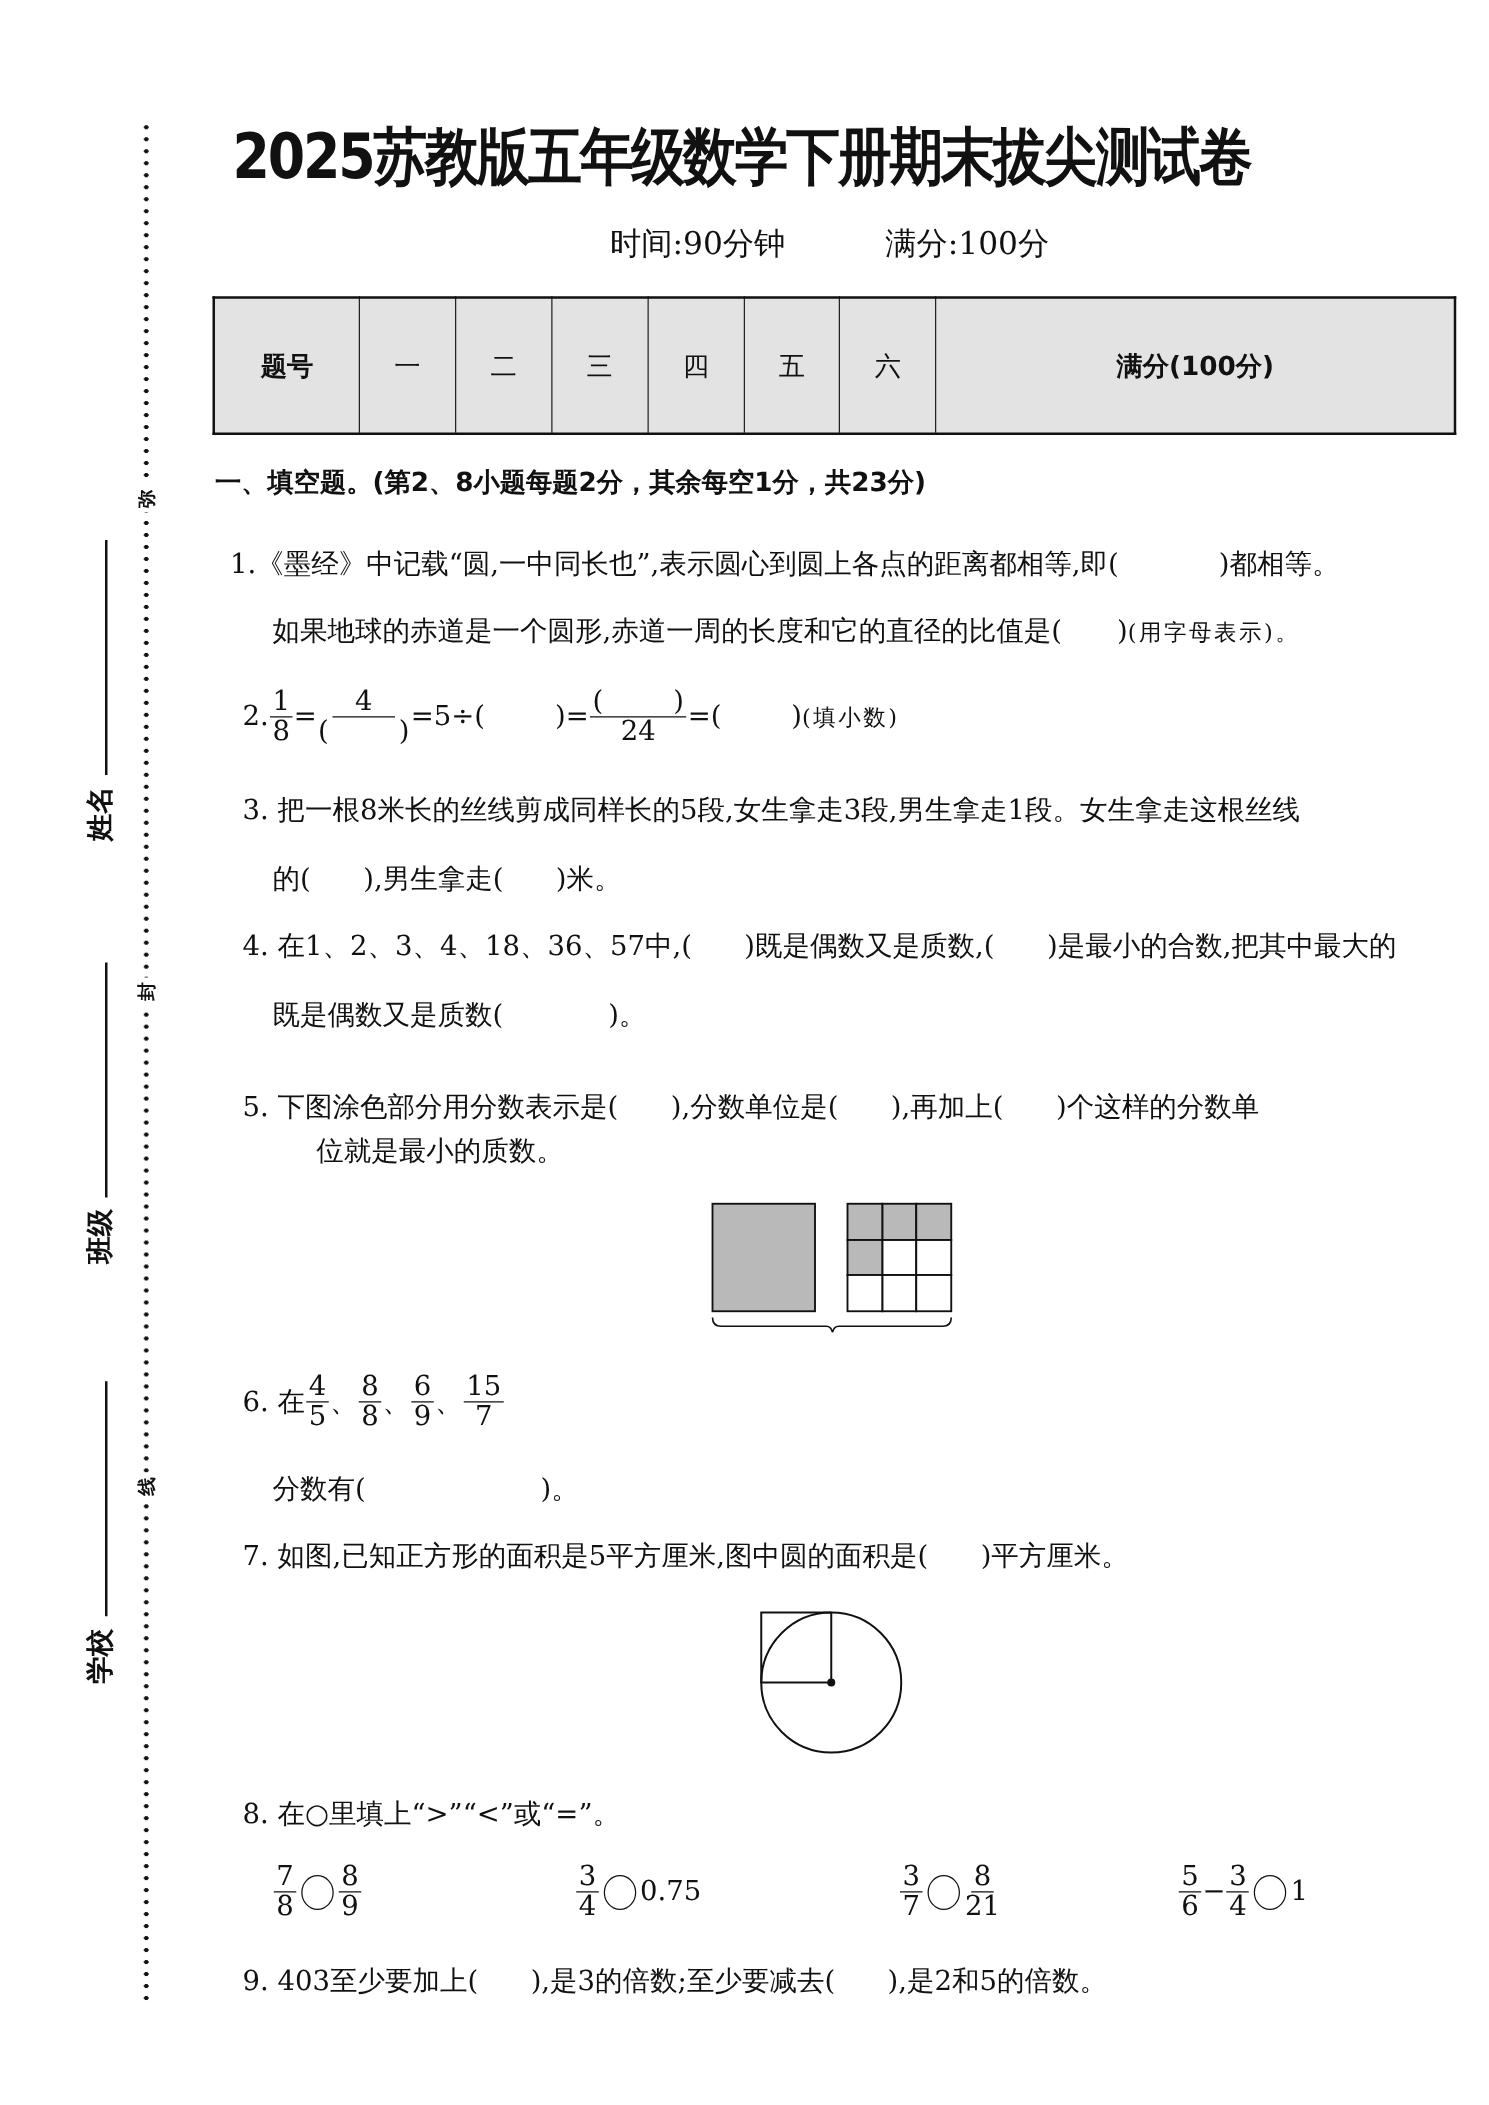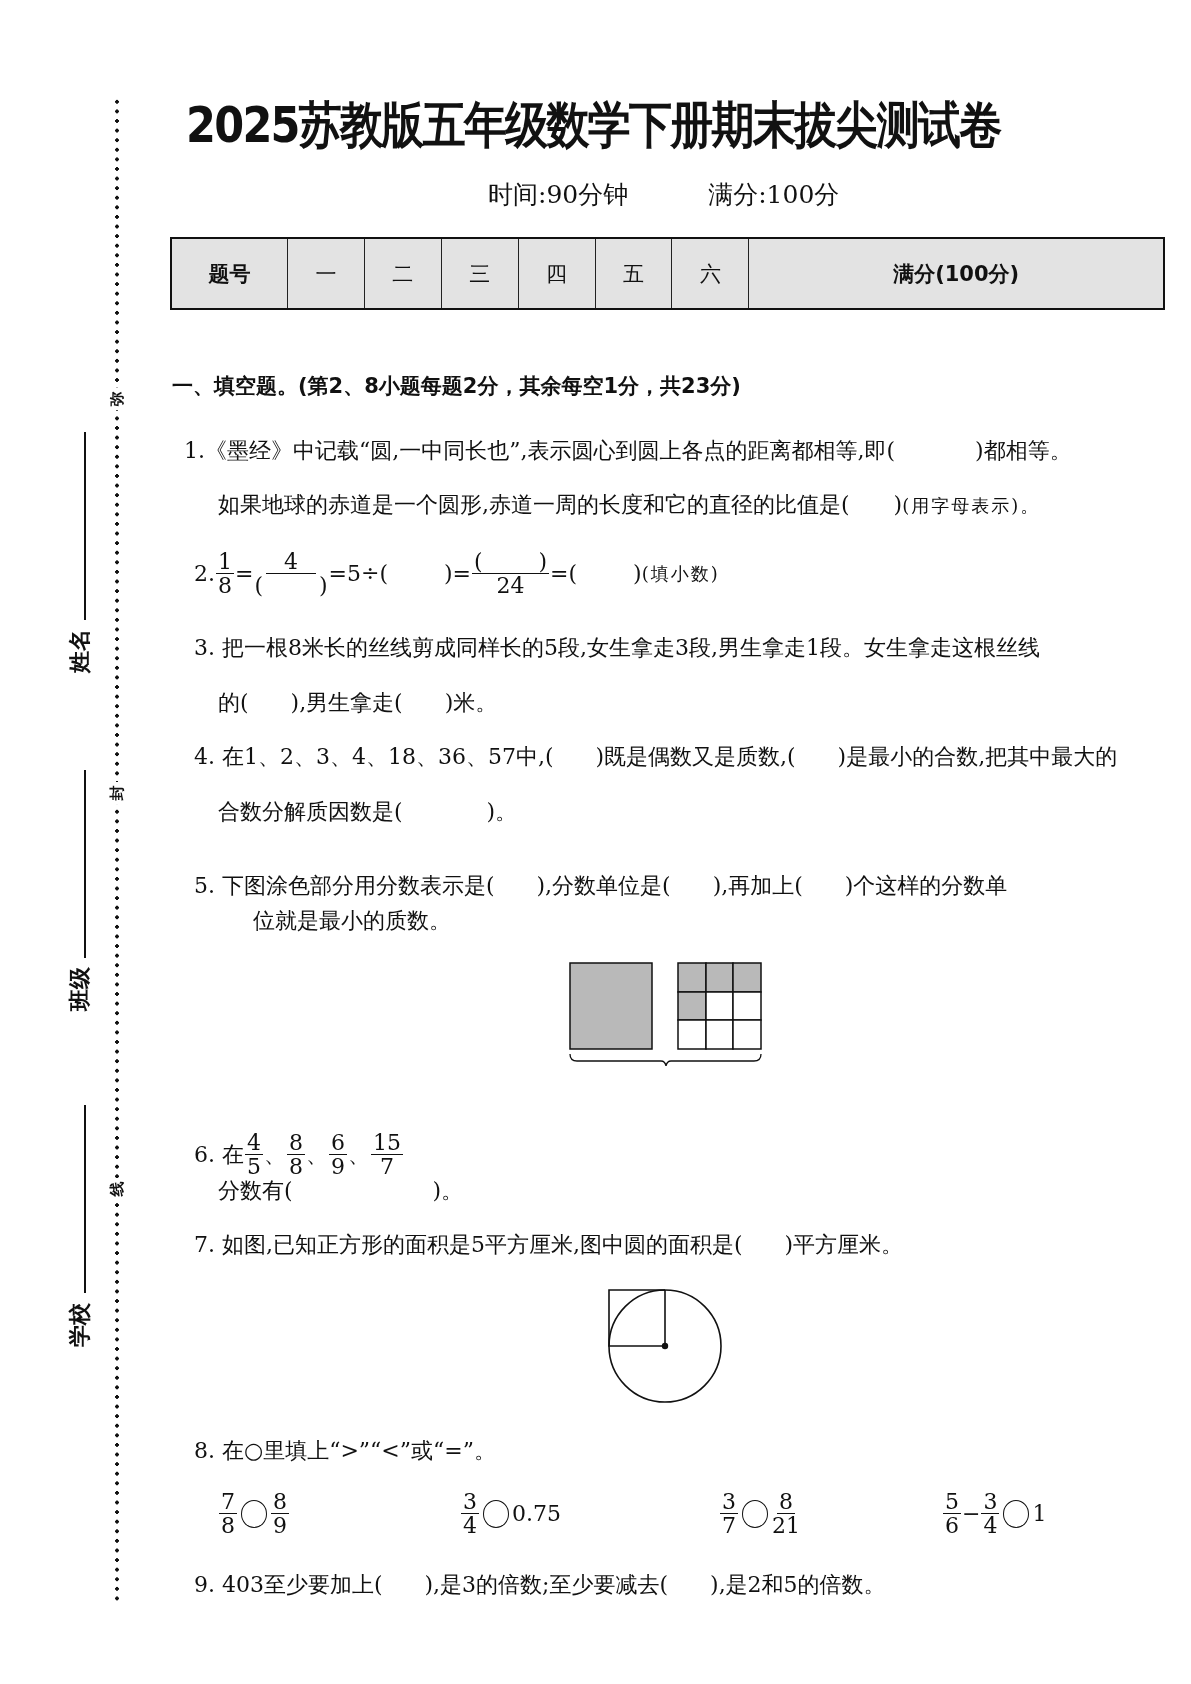--- a/index.html
+++ b/index.html
@@ -14,21 +14,21 @@
     display:flex;align-items:center;justify-content:center;transform:rotate(-90deg);}
   .field-label{position:absolute;left:58px;font-family:"DejaVu Sans",sans-serif;
     font-weight:bold;font-size:22px;transform:rotate(-90deg);transform-origin:center;
     white-space:nowrap;}
   .field-line{position:absolute;left:84px;width:2px;background:#111;}
   .title{position:absolute;left:186px;top:92px;width:1000px;
     font-family:"DejaVu Sans",sans-serif;font-weight:bold;font-size:50px;
     letter-spacing:-2px;white-space:nowrap;transform:scaleX(0.86);transform-origin:left;}
   .subtitle{position:absolute;left:488px;top:178px;font-size:25px;white-space:nowrap;}
   .subtitle span{margin-right:72px;}
-  table.score{position:absolute;left:170px;top:237px;width:995px;height:73px;
+  table.score{position:absolute;left:170px;top:237px;width:995px;height:111px;
     border-collapse:collapse;border:2.5px solid #111;}
   table.score td{border:1.2px solid #222;text-align:center;
     font-family:"DejaVu Sans",sans-serif;font-size:21px;}
   table.score tr.head td{background:#e3e3e3;height:50px;}
   table.score td.rowlbl{font-weight:bold;width:113px;}
   table.score td.full{font-weight:bold;}
   .section{position:absolute;left:172px;top:372px;font-family:"DejaVu Sans",sans-serif;
     font-weight:bold;font-size:21px;white-space:nowrap;}
   .line{position:absolute;font-size:22px;white-space:nowrap;}
   .small{font-size:18px;letter-spacing:2px;}
@@ -101,42 +101,42 @@
       <span>24</span>
     </span>
   <span style="white-space:pre;">=(        )</span>
   <span class="small">(填小数)</span>
 </div>
 
 <div class="line" style="left:194px;top:633px;white-space:pre;">3. 把一根8米长的丝线剪成同样长的5段,女生拿走3段,男生拿走1段。女生拿走这根丝线</div>
 <div class="line" style="left:218px;top:688px;white-space:pre;">的(      ),男生拿走(      )米。</div>
 
 <div class="line" style="left:194px;top:742px;white-space:pre;">4. 在1、2、3、4、18、36、57中,(      )既是偶数又是质数,(      )是最小的合数,把其中最大的</div>
-<div class="line" style="left:218px;top:797px;white-space:pre;">合数分解质因数是(            )。</div>
+<div class="line" style="left:218px;top:797px;white-space:pre;">既是偶数又是质数(            )。</div>
 
 <div class="line" style="left:194px;top:851px;white-space:pre;margin-top:20px;">5. 下图涂色部分用分数表示是(      ),分数单位是(      ),再加上(      )个这样的分数单</div>
 <div class="line" style="left:218px;top:906px;white-space:pre;margin-left:35px;">位就是最小的质数。</div>
 
 <svg class="abs" style="left:565px;top:958px;" width="200" height="108">
   <rect x="5" y="5" width="82" height="86" fill="#b9b9b9" stroke="#111" stroke-width="1.5"></rect>
   <g stroke="#111" stroke-width="1.5">
     <rect x="113" y="5" width="28" height="29" fill="#b9b9b9"></rect>
     <rect x="141" y="5" width="27" height="29" fill="#b9b9b9"></rect>
     <rect x="168" y="5" width="28" height="29" fill="#b9b9b9"></rect>
     <rect x="113" y="34" width="28" height="28" fill="#b9b9b9"></rect>
     <rect x="141" y="34" width="27" height="28" fill="#fff"></rect>
     <rect x="168" y="34" width="28" height="28" fill="#fff"></rect>
     <rect x="113" y="62" width="28" height="29" fill="#fff"></rect>
     <rect x="141" y="62" width="27" height="29" fill="#fff"></rect>
     <rect x="168" y="62" width="28" height="29" fill="#fff"></rect>
   </g>
   <path d="M5 96 Q5 103 12 103 L96 103 Q100 103 101 108 Q102 103 106 103 L189 103 Q196 103 196 96" fill="none" stroke="#111" stroke-width="1.3"></path>
 </svg>
 
-<div class="line" style="left:194px;top:1131px;display:flex;align-items:center;">
+<div class="line" style="left:194px;top:1098px;display:flex;align-items:center;">
   <span>6. 在</span>
   <span class="frac">
       <span class="num">4</span>
       <span>5</span>
     </span>
   <span>、</span>
   <span class="frac">
       <span class="num">8</span>
       <span>8</span>
     </span>

